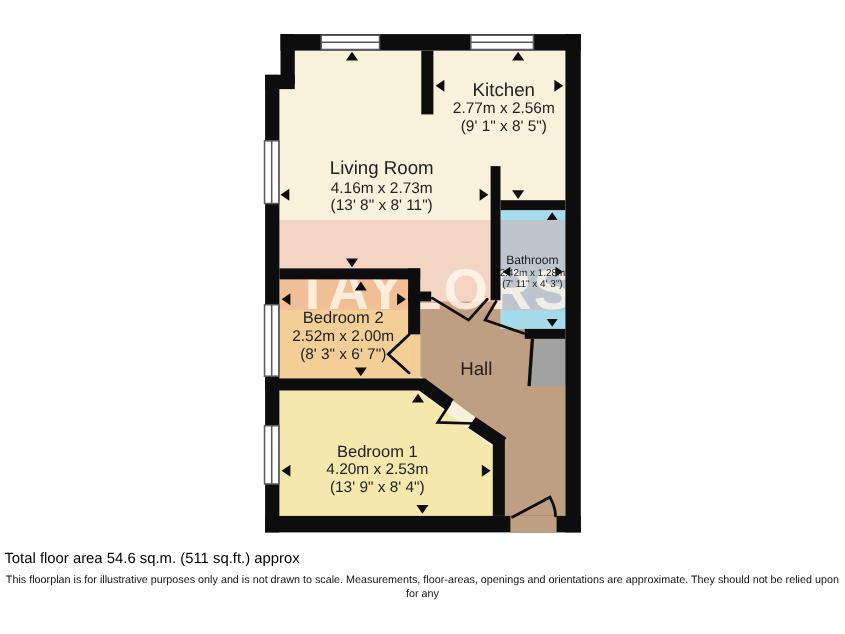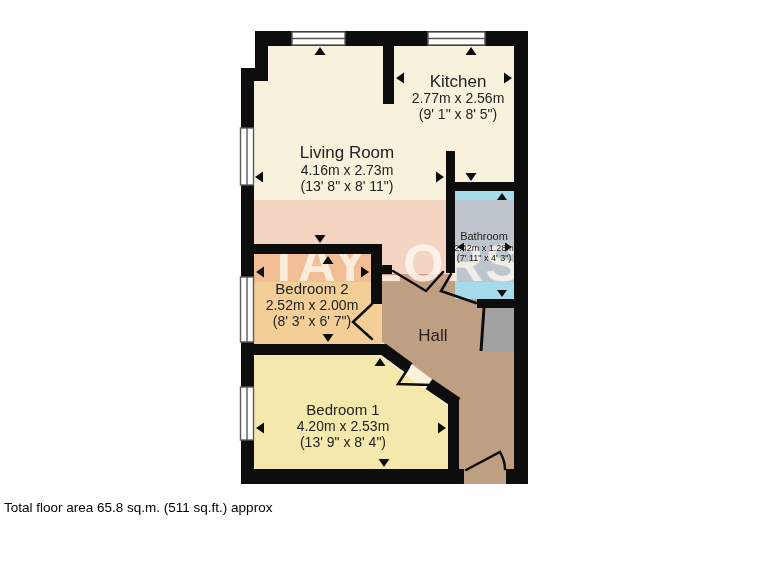--- a/index.html
+++ b/index.html
@@ -132,16 +132,17 @@
       <text class="room-dim" x="312" y="326">(8' 3" x 6' 7")</text>
 
       <text class="room-name-sm" x="343" y="415">Bedroom 1</text>
       <text class="room-dim" x="343" y="431">4.20m x 2.53m</text>
       <text class="room-dim" x="343" y="447">(13' 9" x 8' 4")</text>
 
       <text class="hall-name" x="433" y="341">Hall</text>
     </g>
   </svg>
 
-  <div class="footer-total">Total floor area 65.8 sq.m. (511 sq.ft.) approx</div>
+  <div class="footer-total">Total floor area 54.6 sq.m. (511 sq.ft.) approx</div>
   <div class="footer-disc">
+    <div>This floorplan is for illustrative purposes only and is not drawn to scale. Measurements, floor-areas, openings and orientations are approximate. They should not be relied upon for any</div>
   </div>
 </div>
 
 </body></html>

